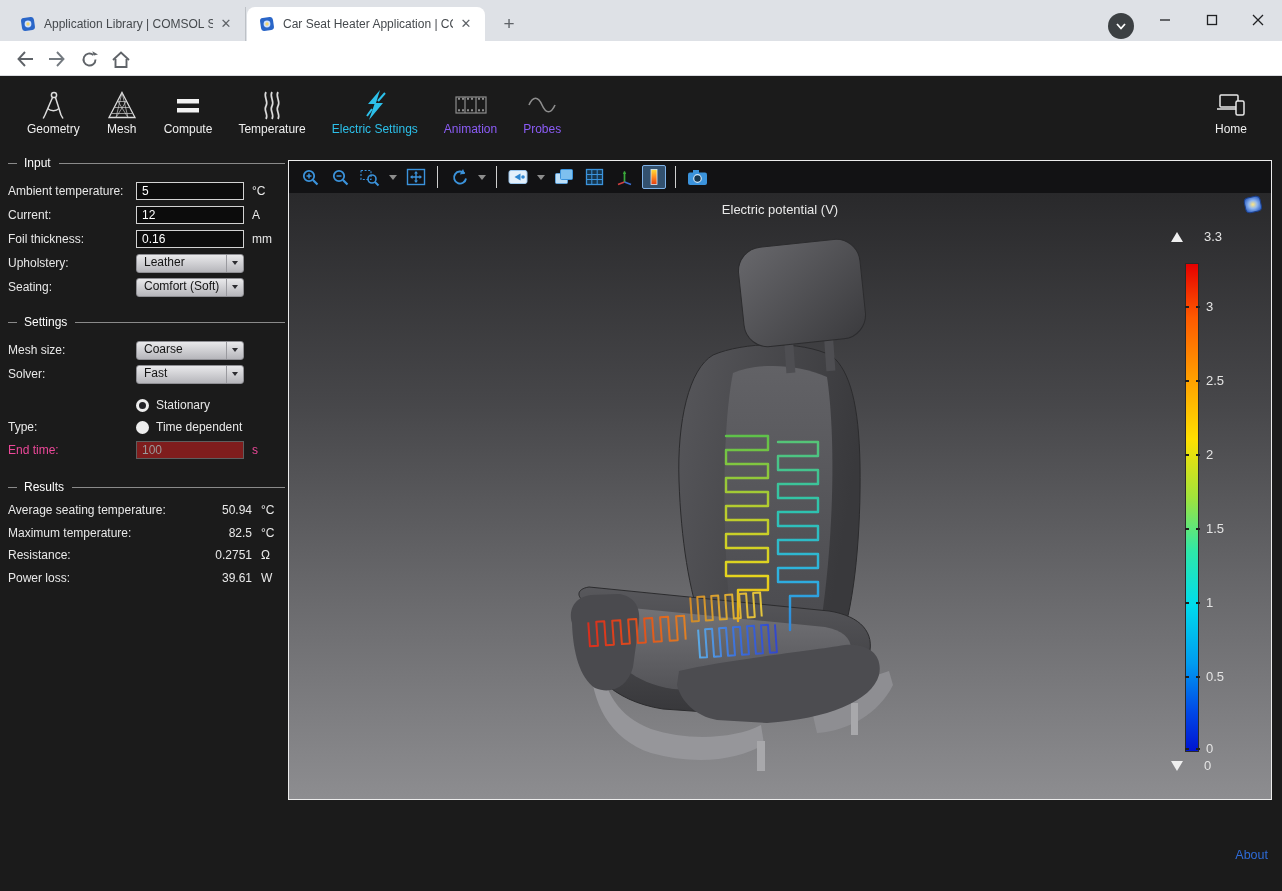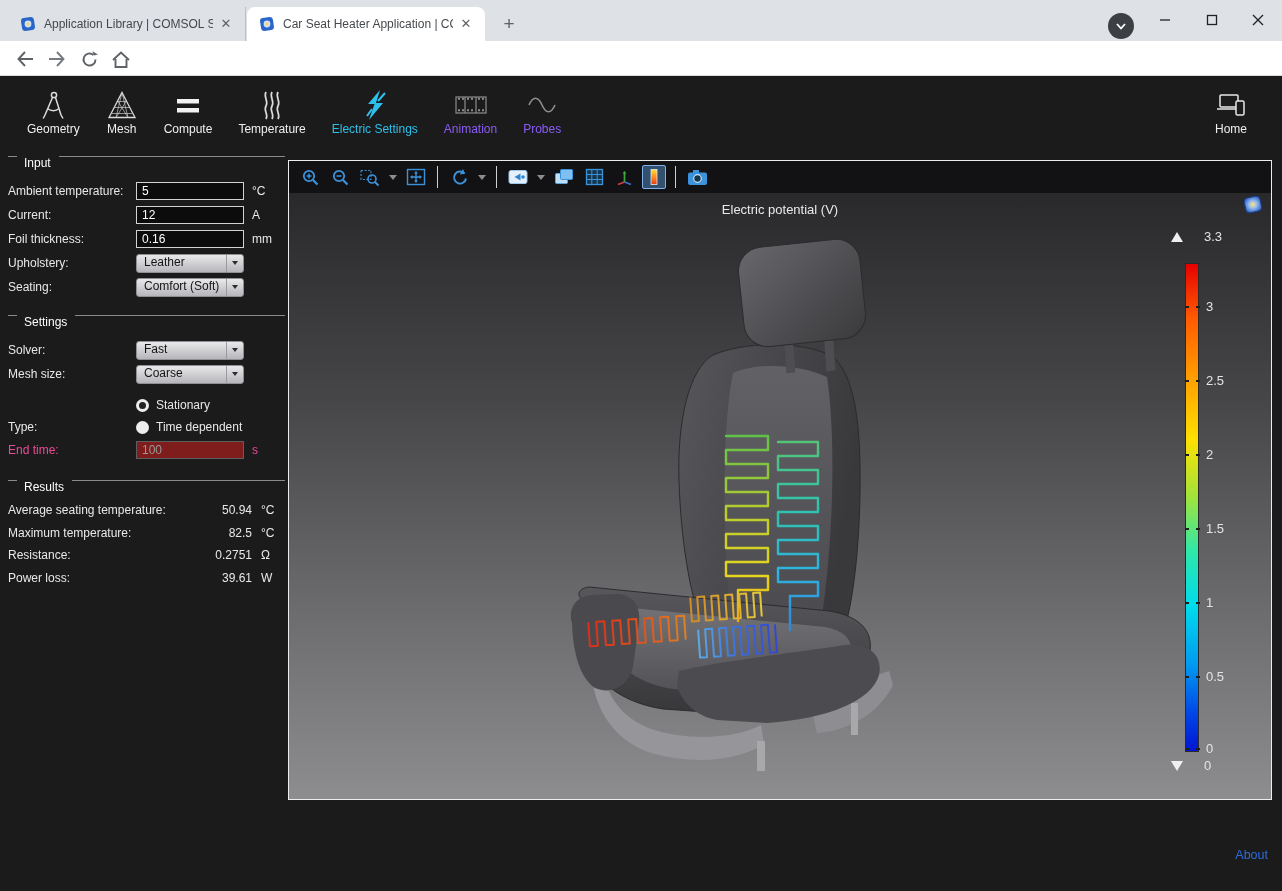--- a/index.html
+++ b/index.html
@@ -33,21 +33,21 @@
   .ribbon { position:absolute; top:0; left:0; width:1282px; height:80px; display:flex; padding-left:14px; }
   .ritem { padding:12px 13px 0; display:flex; flex-direction:column; align-items:center; }
   .ritem .rlabel { font-size:12px; color:#efefef; white-space:nowrap; }
   .ritem.active .rlabel { color:#2cc0ea; }
   .ritem.disabled .rlabel { color:#8b5cf6; }
   .ritem .ricon { height:34px; display:flex; align-items:center; justify-content:center; }
   .ritem.home { position:absolute; right:20px; top:0; }
 
   
   .sidebar { position:absolute; top:80px; left:8px; width:277px; color:#e8e8e8; font-size:12px; }
-  .sect { display:flex; align-items:flex-start; color:#fdfdfd; margin-bottom:9px; }
+  .sect { display:flex; align-items:center; color:#fdfdfd; margin-bottom:9px; }
   .sect::before { content:""; width:9px; height:1px; background:#8a8a8a; margin-right:7px; }
   .sect::after { content:""; flex:1; height:1px; background:#8a8a8a; margin-left:8px; }
   .frow { display:flex; align-items:center; height:24px; }
   .frow .flabel { width:128px; flex:none; }
   .frow .funit { margin-left:8px; }
   .tinput { width:108px; height:18px; background:#0c0c0c; border:1px solid #d2d2d2; color:#fff; font-size:12px; font-family:"Liberation Sans", sans-serif; padding:0 5px; }
   .tinput:disabled { border-color:#5e5e5e; color:#9a9a9a; background:#7f1d1d; }
   .frow.disabled .flabel, .frow.disabled .funit { color:#ec4899; }
   .dropdown { width:108px; height:19px; border-radius:3px; background:linear-gradient(#e9e9eb,#b6b6bb); border:1px solid #8f8f94; color:#141414; display:flex; align-items:flex-start; padding:0 0 0 7px; position:relative; }
   .dropdown .dval { flex:1; font-size:12px; white-space:nowrap; overflow:hidden; }
@@ -311,32 +311,32 @@
               <i></i>
             </span>
         </div>
       </div>
 
       <div class="sect" style="margin-top:16px">
           <span>Settings</span>
         </div>
 
       <div class="frow">
+        <span class="flabel">Mesh size:</span>
+        <div class="dropdown">
+          <span class="dval">Coarse</span>
+          <span class="darrow">
+              <i></i>
+            </span>
+        </div>
+      </div>
+      <div class="frow">
         <span class="flabel">Solver:</span>
         <div class="dropdown">
           <span class="dval">Fast</span>
-          <span class="darrow">
-              <i></i>
-            </span>
-        </div>
-      </div>
-      <div class="frow">
-        <span class="flabel">Mesh size:</span>
-        <div class="dropdown">
-          <span class="dval">Coarse</span>
           <span class="darrow">
               <i></i>
             </span>
         </div>
       </div>
       <div class="frow" style="height:48px; align-items:flex-end; ">
         <span class="flabel">Type:</span>
         <div class="radio-rows">
           <div class="ropt">
             <span class="rdot sel"></span>

